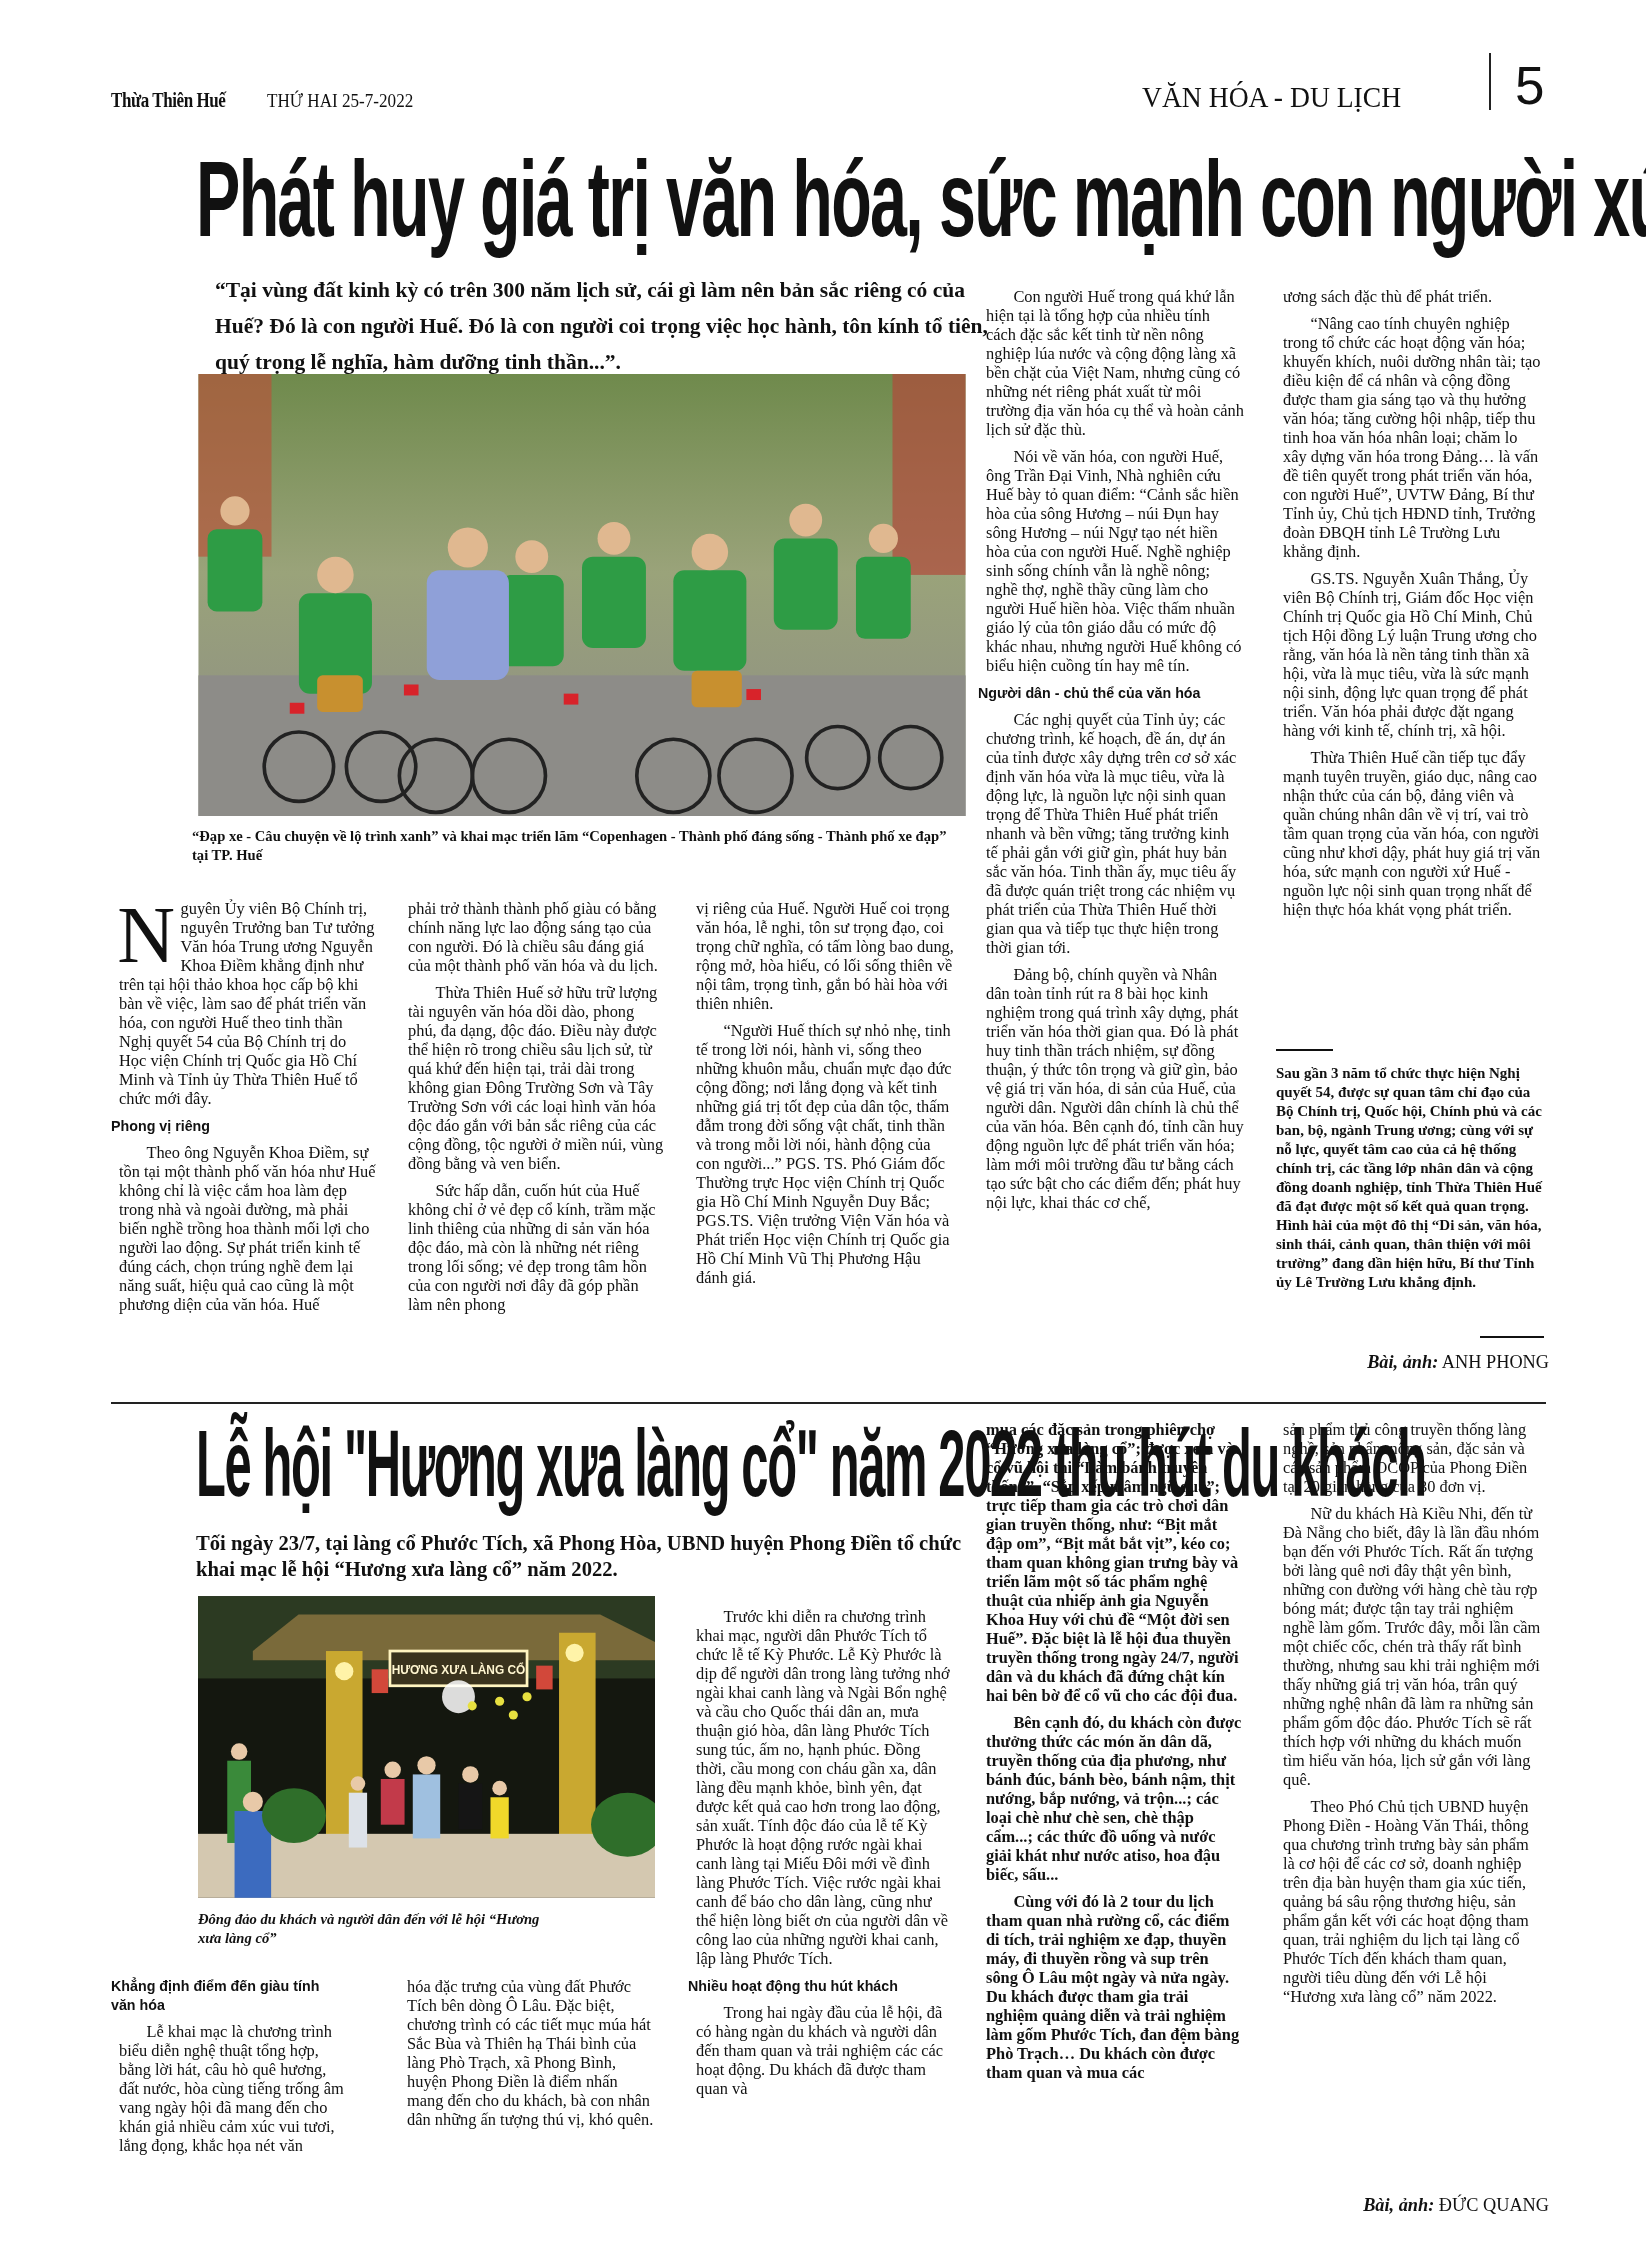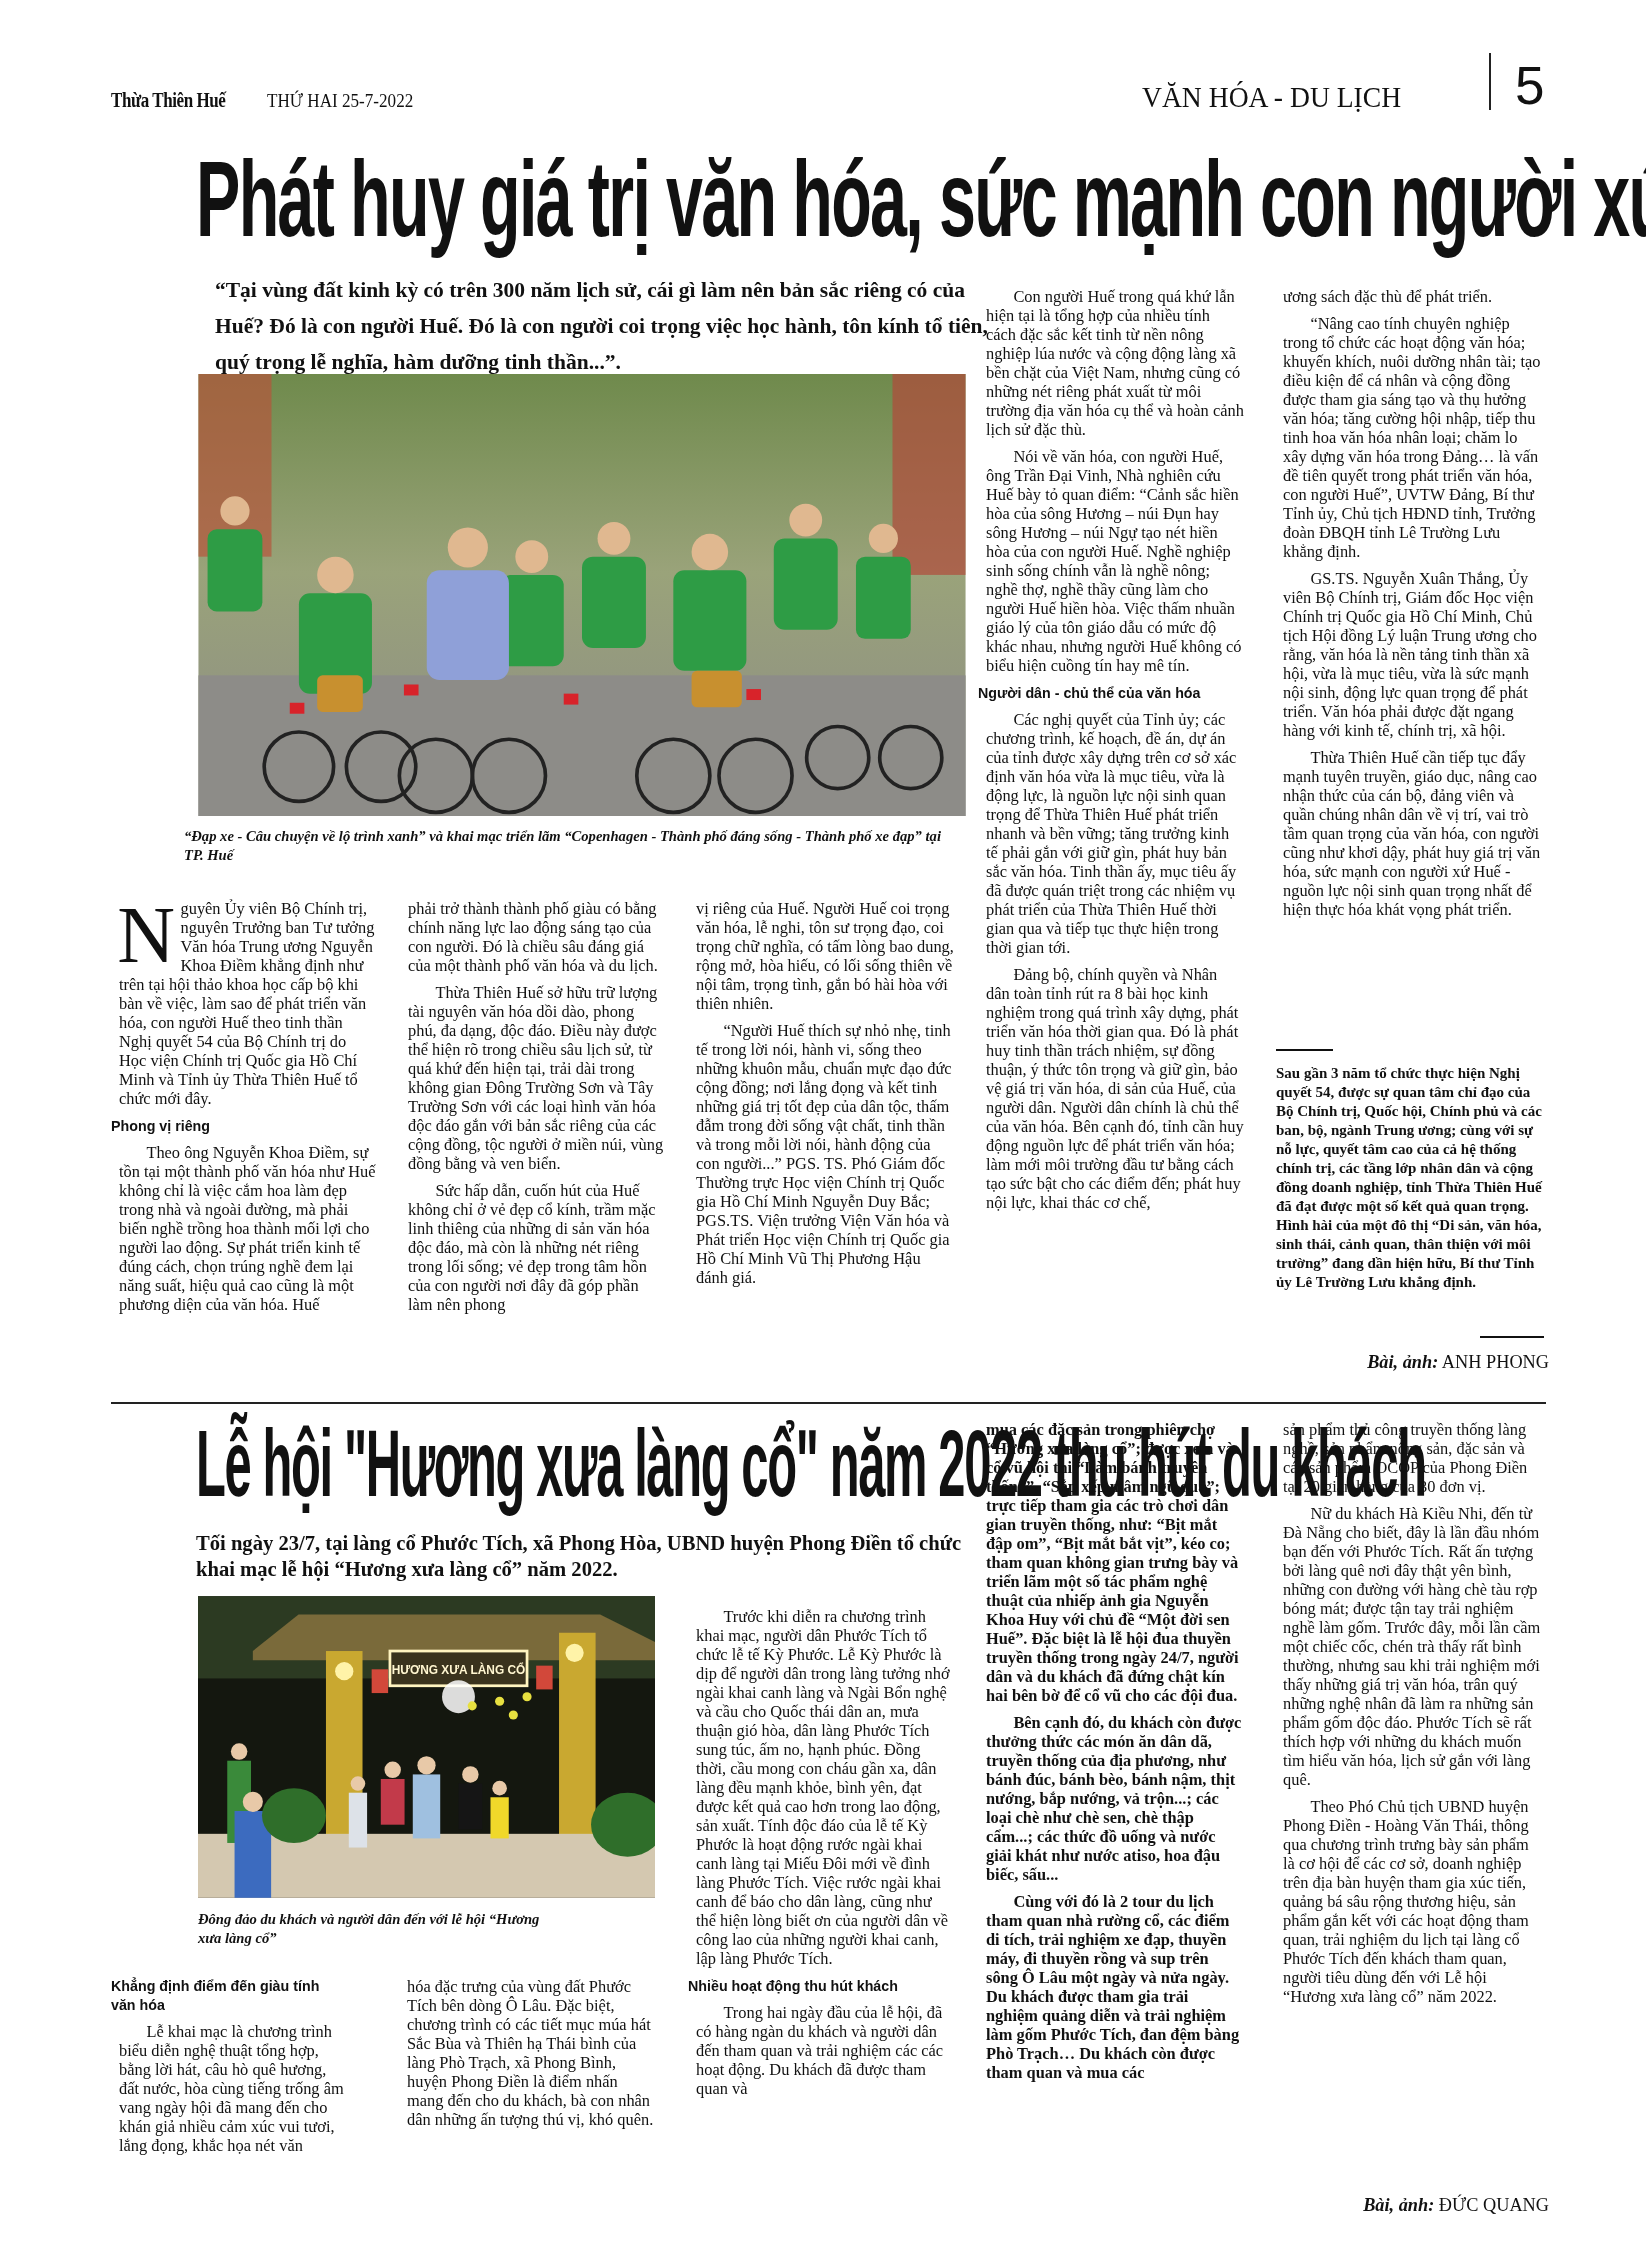--- a/index.html
+++ b/index.html
@@ -10,21 +10,21 @@
   .masthead { left: 111px; top: 89px; font-family: "Liberation Serif", serif; font-weight: bold; font-size: 20px; letter-spacing: -0.5px; transform: scaleX(0.85); transform-origin: left; }
   .date { left: 267px; top: 90px; font-size: 19px; transform: scaleX(0.9); transform-origin: left; }
   .section { left: 1142px; top: 80px; font-size: 30px; letter-spacing: 0px; transform: scaleX(0.92); transform-origin: left; }
   .vrule { left: 1489px; top: 53px; width: 1.8px; height: 57px; background: #222; }
   .pageno { left: 1515px; top: 55px; font-family: "Liberation Sans", sans-serif; font-size: 53px; }
 
   
   .headline1 { left: 196px; top: 139px; width: 1371px; font-family: "Liberation Sans", sans-serif; font-weight: bold; font-size: 108px; line-height: 119px; letter-spacing: -2.7px; transform: scaleX(0.615); transform-origin: left; white-space: nowrap; }
   .lead1 { left: 196px; top: 272px; width: 777px; font-weight: bold; font-size: 21.5px; line-height: 36px; margin-left: 19px; }
   .photo1 { left: 198px; top: 374px; width: 768px; height: 442px; overflow: hidden; }
-  .caption1 { left: 184px; top: 827px; width: 768px; font-style: italic; font-weight: bold; font-size: 14.6px; line-height: 19px; }
+  .caption1 { left: 192px; top: 827px; width: 768px; font-weight: bold; font-size: 14.6px; line-height: 19px; }
 
   .col { position: absolute; font-size: 16.4px; line-height: 19px; text-align: left; }
   .col p { margin: 8px; text-indent: 27.4px; }
   .col p.noindent { text-indent: 0; }
   .subhead { font-family: "Liberation Sans", sans-serif; font-weight: bold; font-size: 15.5px; margin: 7.3px 0 5.5px 0; transform: scaleX(0.92); transform-origin: left; }
   .dropcap { float: left; font-size: 80px; line-height: 64px; padding: 3.7px 5.5px 0 0; margin-left: -1.8px; }
 
   .c1 { left: 111px; top: 891px; width: 274px; }
   .c2 { left: 400px; top: 891px; width: 274px; }
   .c3 { left: 688px; top: 891px; width: 274px; }

